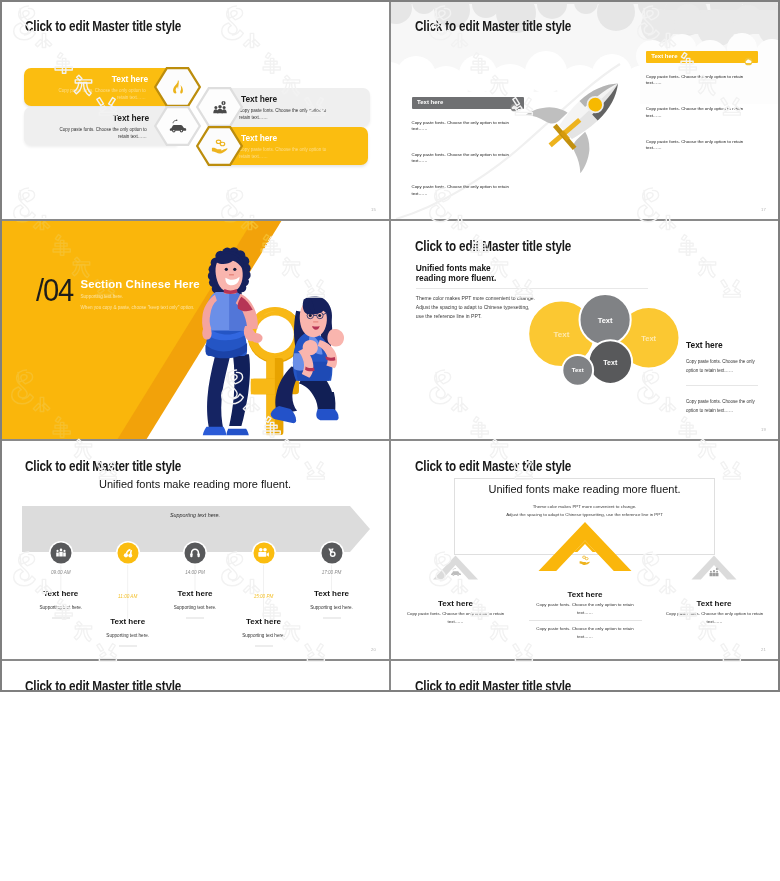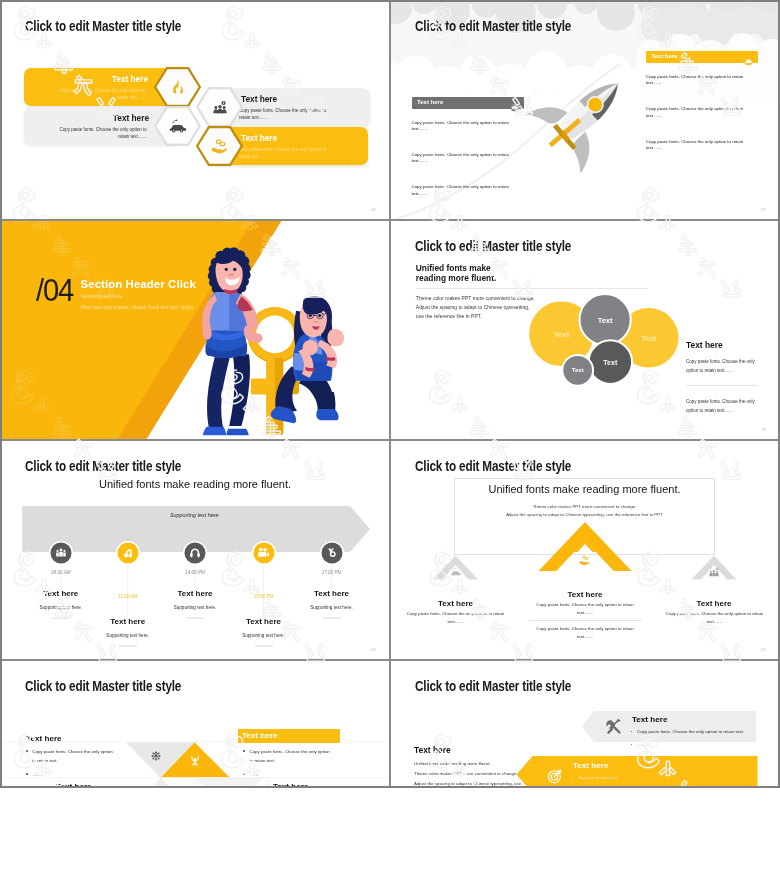--- a/index.html
+++ b/index.html
@@ -1,19 +1,19 @@
 <!DOCTYPE html>
 <html><head>
 <meta charset="utf-8">
 <style>
   html,body{margin:0;padding:0;background:#fff;}
   body{width:780px;height:881px;overflow:hidden;
        font-family:"Liberation Sans",sans-serif;
        -webkit-font-smoothing:antialiased;}
-  #sheet{position:relative;width:780px;height:788px;background:#fff;overflow:hidden;}
+  #sheet{position:relative;width:780px;height:692px;background:#fff;overflow:hidden;}
   #sheet:after{content:"";position:absolute;inset:0;border:2px solid #7f7f7f;
                pointer-events:none;z-index:90;}
   .slide{position:absolute;overflow:hidden;background:#fff;width:390px;height:220px;}
   .vline{position:absolute;left:389.2px;top:2px;width:1.7px;height:877px;
          background:#8a8a8a;z-index:40;}
   .hline{position:absolute;left:2px;width:776px;height:1.7px;background:#8a8a8a;z-index:40;}
   .stage{position:absolute;left:0;top:0;width:390px;height:220px;}
   .t1{position:absolute;left:25.2px;top:19px;font-size:14.2px;font-weight:bold;
       color:#1a1a1a;letter-spacing:-0.2px;white-space:nowrap;
       transform:scaleX(.826);transform-origin:0 0;line-height:14px;}
@@ -348,21 +348,21 @@
           <polygon points="0,0 253,0 117,220 0,220" fill="#FAB60B"></polygon>
           <g clip-path="url(#s3yel)">
             <rect x="-216" y="-182" width="900" height="700" fill="url(#wmpat-y)" transform="translate(-2,-220)"></rect>
           </g>
         </svg>
 
         <div style="position:absolute;left:36px;top:54px;font-size:31px;color:#1C1C1C;
                     font-weight:normal;letter-spacing:-1.2px;line-height:33px;
                     transform:scaleX(.94);transform-origin:0 0;z-index:3;">/04</div>
         <div style="position:absolute;left:80.5px;top:58px;font-size:11.4px;font-weight:bold;
-                    color:#FFFFFF;letter-spacing:.1px;white-space:nowrap;z-index:3;">Section Header Click</div>
+                    color:#FFFFFF;letter-spacing:.1px;white-space:nowrap;z-index:3;">Section Chinese Here</div>
         <div style="position:absolute;left:80.5px;top:74px;font-size:4.6px;color:#FDE3A1;
                     white-space:nowrap;z-index:3;">Supporting text here.</div>
         <div style="position:absolute;left:80.5px;top:85px;font-size:4.6px;color:#FDE3A1;
                     white-space:nowrap;z-index:3;">When you copy &amp; paste, choose "keep text only" option.</div>
 
         <svg style="position:absolute;left:198px;top:20px;z-index:2;" width="184" height="202" viewBox="0 0 195 200">
           <defs>
               <clipPath id="s3clip">
                 <rect x="0" y="0" width="195" height="200"></rect>
               </clipPath>

